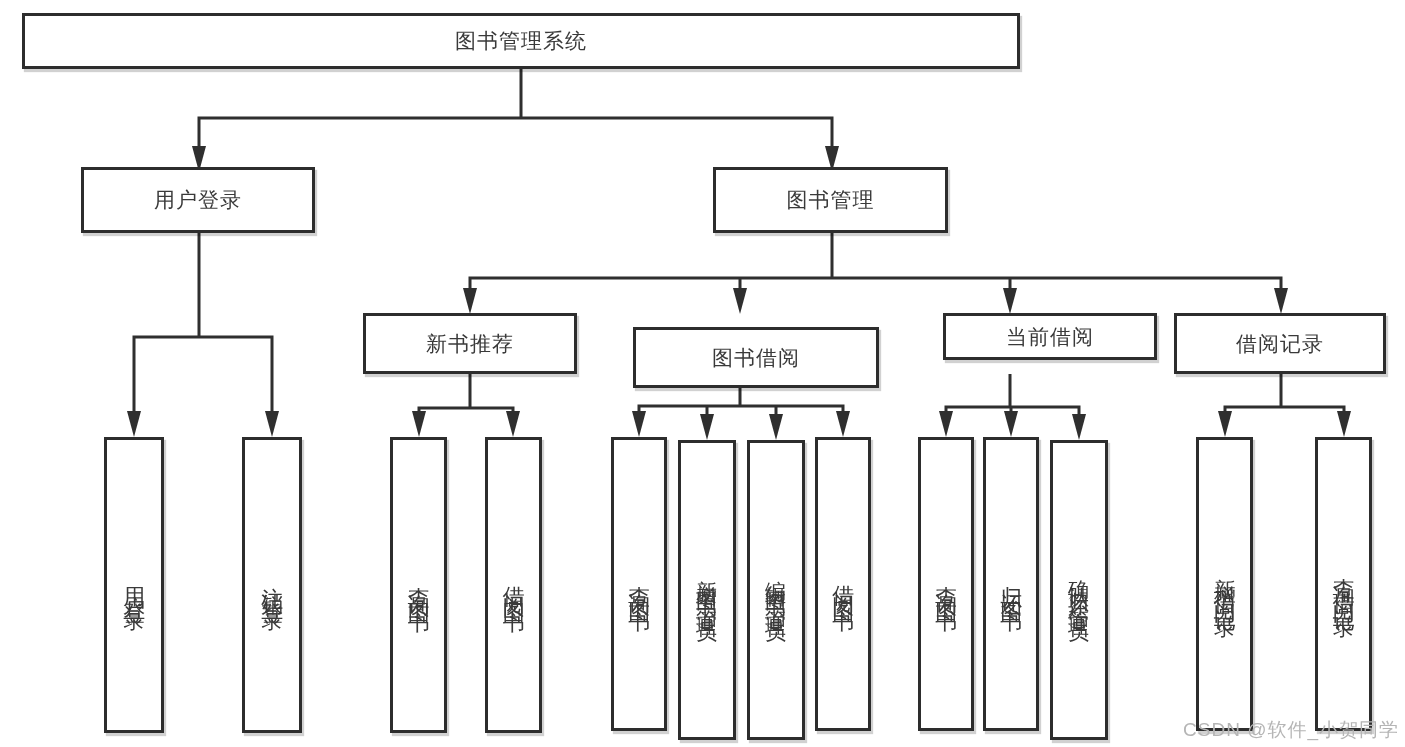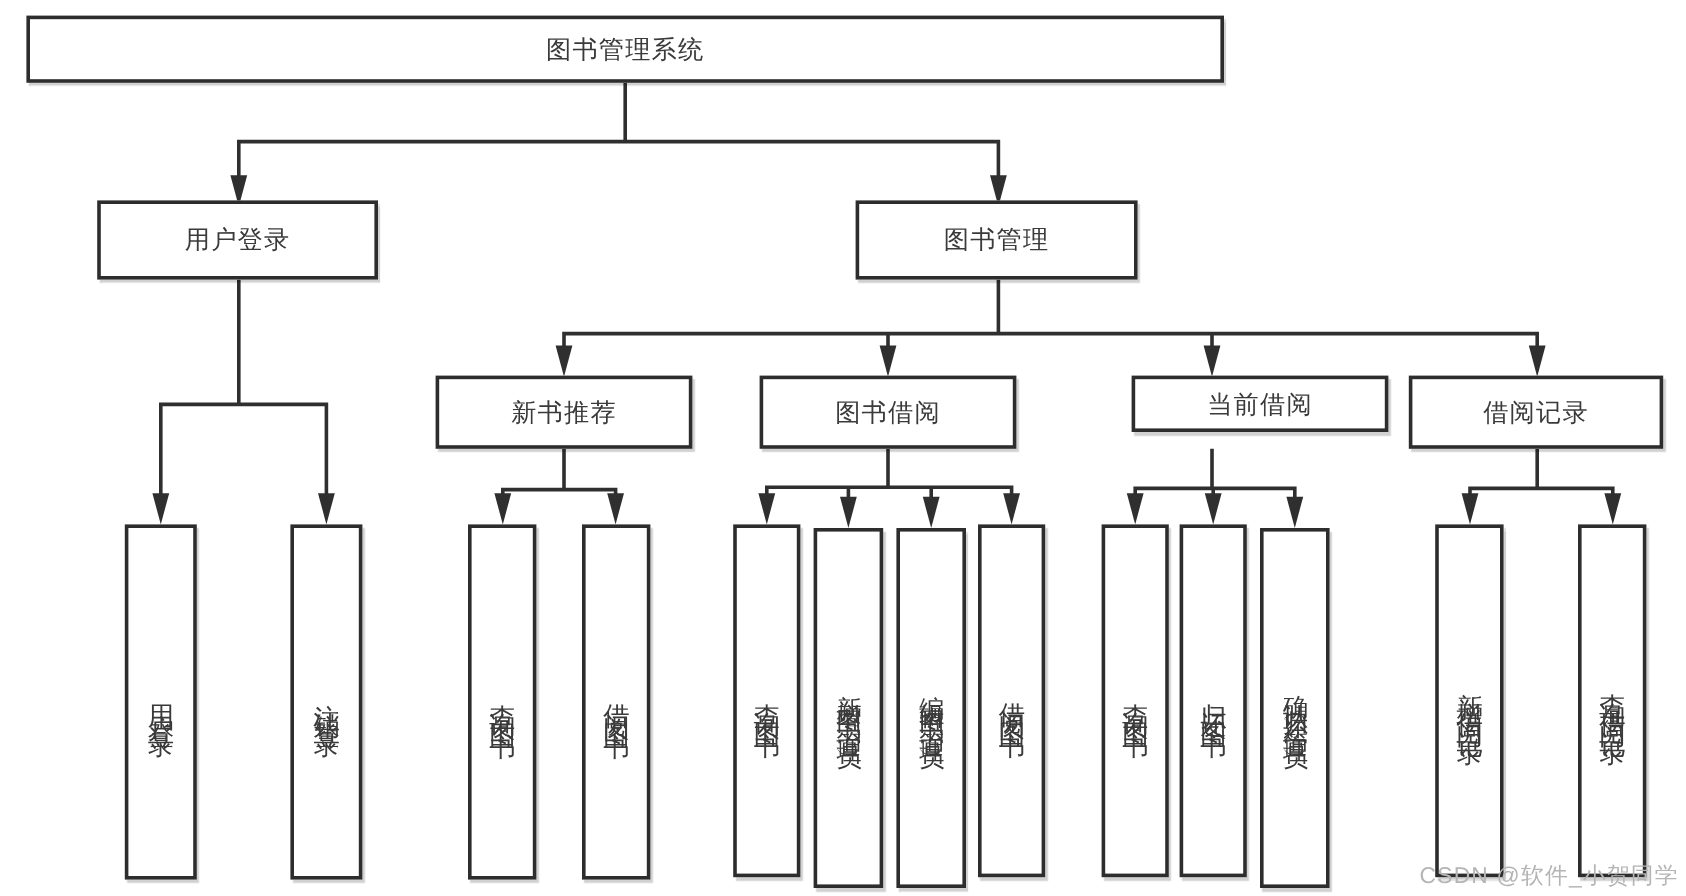--- a/index.html
+++ b/index.html
@@ -49,21 +49,21 @@
   }
   .v-label.tight {
     letter-spacing: 6px;
     font-size: 21px;
   }
   
   .n-root  { left: 22px;   top: 13px;  width: 998px; height: 56px; }
   .n-login { left: 81px;   top: 167px; width: 234px; height: 66px; }
   .n-mgmt  { left: 713px;  top: 167px; width: 235px; height: 66px; }
   .n-l3a   { left: 363px;  top: 313px; width: 214px; height: 61px; }
-  .n-l3b   { left: 633px;  top: 313px; width: 214px; height: 61px; }
+  .n-l3b   { left: 633px;  top: 327px; width: 246px; height: 61px; }
   .n-l3c   { left: 903px;  top: 313px; width: 214px; height: 47px; margin-left: 40px; }
   .n-l3d   { left: 1174px; top: 313px; width: 212px; height: 61px; }
   .lf1  { left: 104px;  top: 437px; width: 60px; height: 296px; }
   .lf2  { left: 242px;  top: 437px; width: 60px; height: 296px; }
   .lf3  { left: 390px;  top: 437px; width: 57px; height: 296px; }
   .lf4  { left: 485px;  top: 437px; width: 57px; height: 296px; }
   .lf5  { left: 611px;  top: 437px; width: 56px; height: 294px; }
   .lf6  { left: 678px;  top: 440px; width: 58px; height: 300px; }
   .lf7  { left: 747px;  top: 440px; width: 58px; height: 300px; }
   .lf8  { left: 815px;  top: 437px; width: 56px; height: 294px; }

